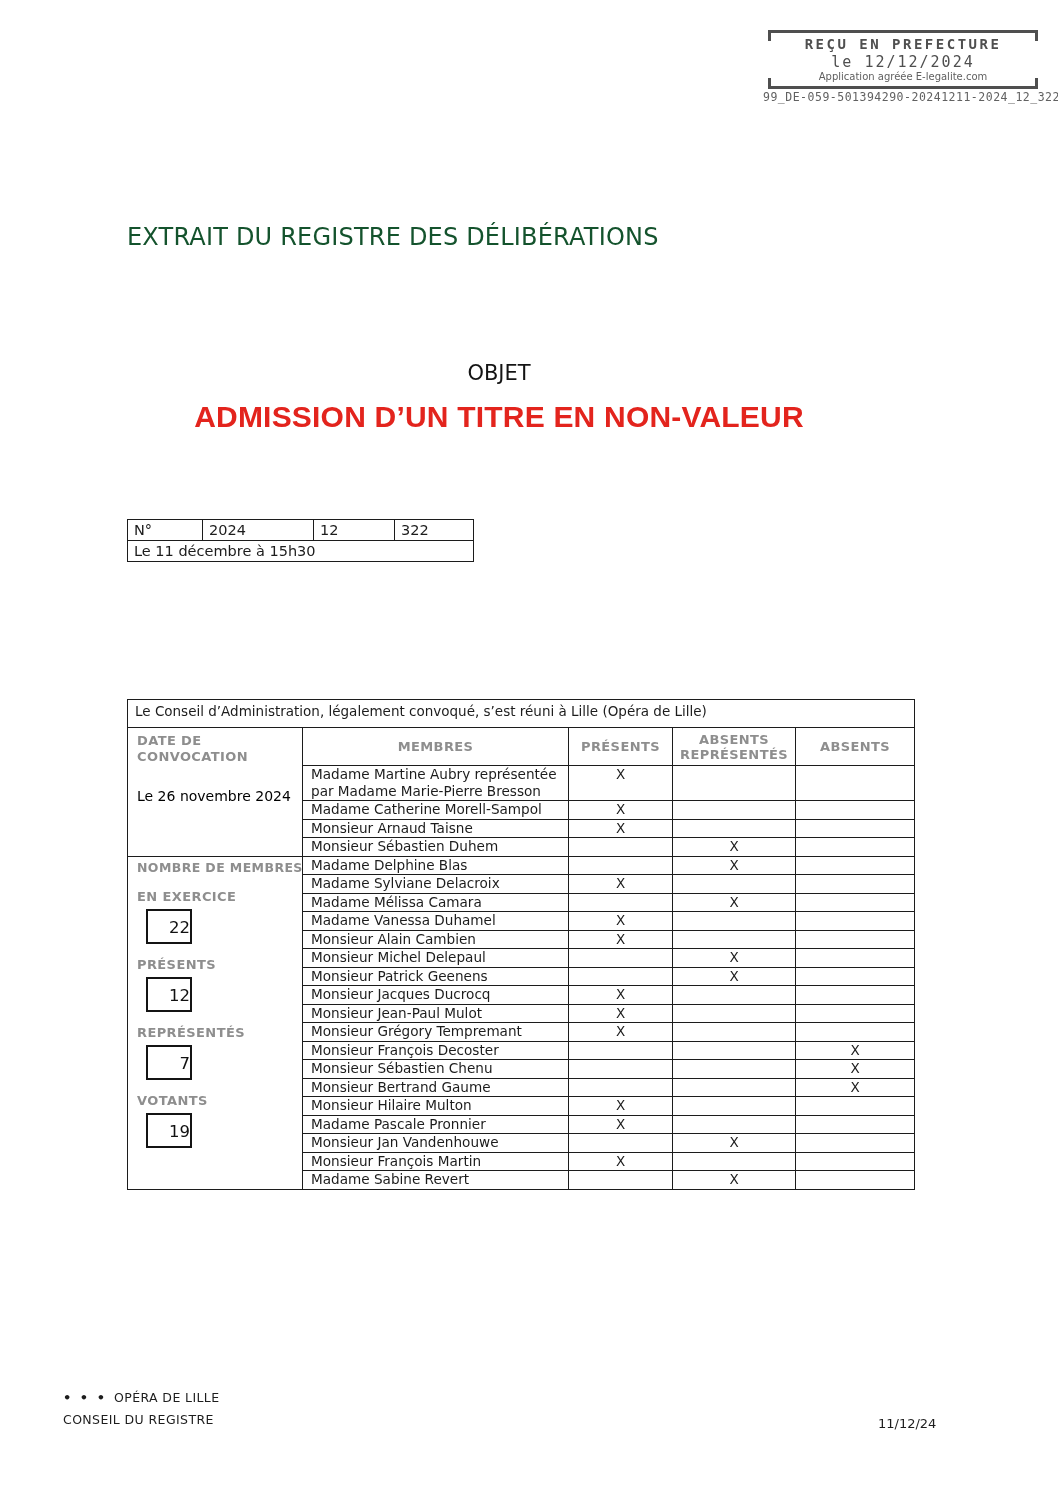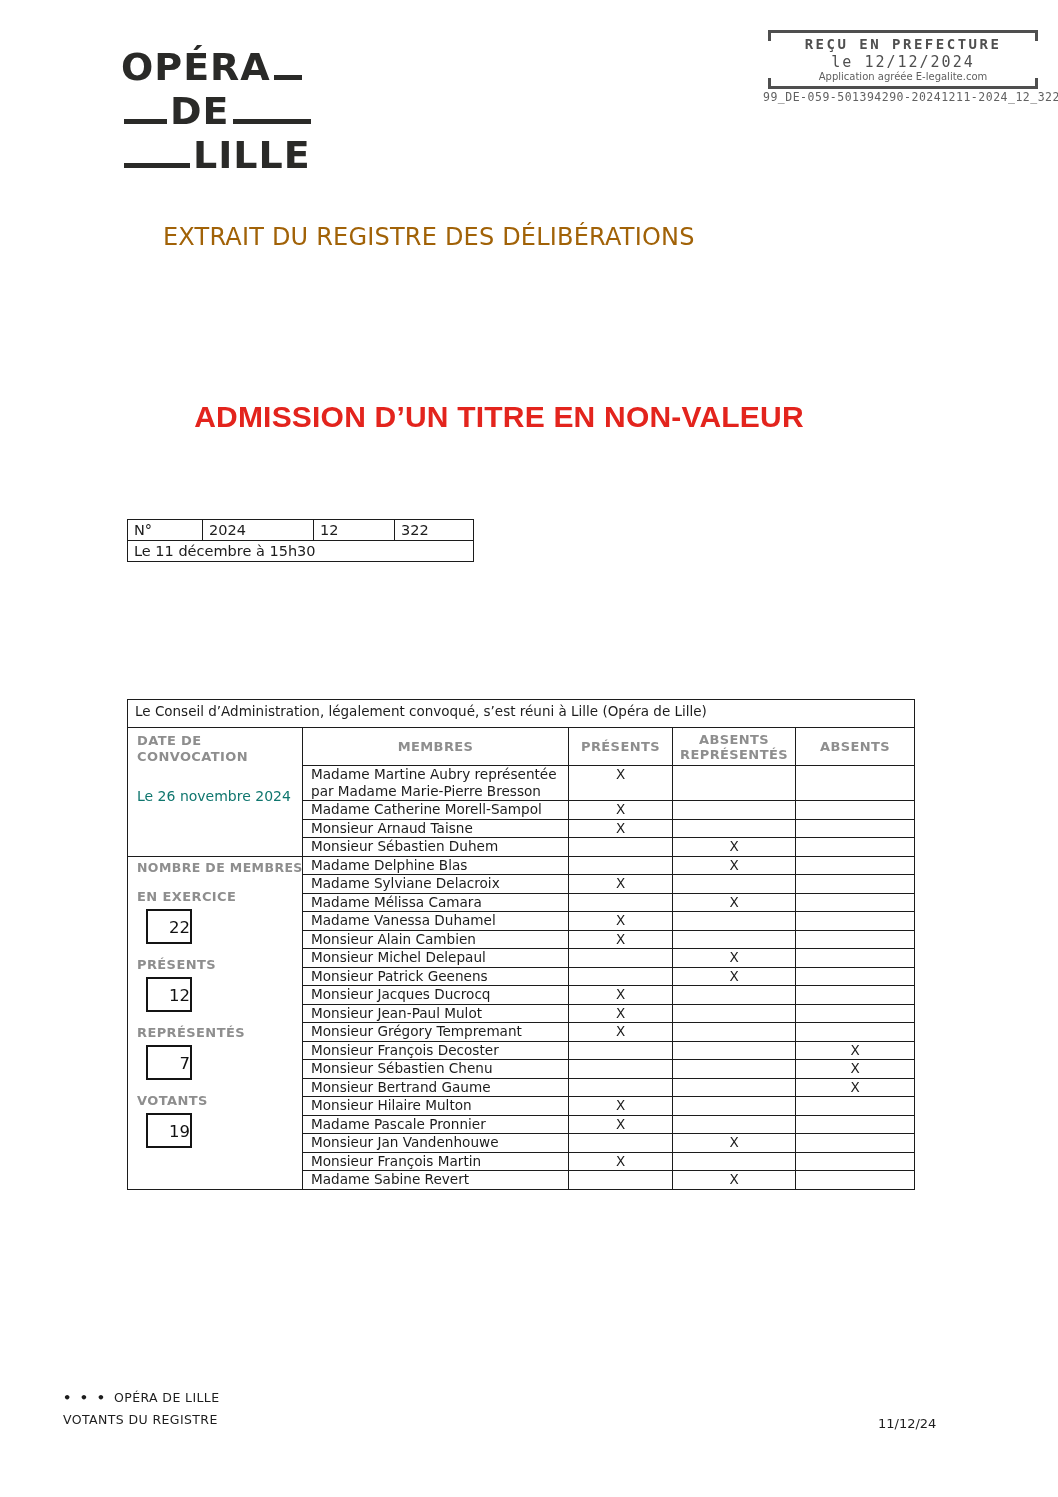--- a/index.html
+++ b/index.html
@@ -29,21 +29,21 @@
   .stamp-line1 { font-family:"DejaVu Sans Mono","Liberation Mono",monospace; font-weight:bold; font-size:14px; letter-spacing:2.5px; }
   .stamp-line2 { font-family:"DejaVu Sans Mono","Liberation Mono",monospace; font-size:15px; letter-spacing:2px; margin-top:1px; }
   .stamp-line3 { font-size:10px; color:#5f5f5f; margin-top:0; }
   .stamp-ref {
     position:absolute; left:763px; top:90px; width:292px;
     font-family:"DejaVu Sans Mono","Liberation Mono",monospace; font-size:11.5px;
     letter-spacing:0.5px; color:#616161; white-space:nowrap;
   }
 
   
-  .doc-heading { position:absolute; left:127px; top:222px; font-size:24px; line-height:31px; color:#a16207; letter-spacing:0.2px;margin-left:36px; }
+  .doc-heading { position:absolute; left:127px; top:222px; font-size:24px; line-height:31px; color:#14532d; letter-spacing:0.2px; }
   .objet-label { position:absolute; left:0; top:361px; width:998px; text-align:center; font-size:21px; color:#141414; }
   .objet-title {
     position:absolute; left:0; top:400px; width:998px; text-align:center;
     font-family:"Liberation Sans",sans-serif; font-size:30px; font-weight:bold;
     color:var(--title-red,#e3241d); letter-spacing:0.2px;
   }
 
   
   .ref-table { position:absolute; left:127px; top:519px; border-collapse:collapse; }
   .ref-table td {
@@ -57,21 +57,21 @@
   .board-table td, .board-table th { border:1.5px solid #1c1c1c; vertical-align:top; }
   .col-date { width:175px; } .col-members { width:266px; } .col-present { width:104px; } .col-absrep { width:123px; } .col-abs { width:119px; }
   .intro-cell { height:28px; font-size:13.5px; padding:3px 6px 0 7px; vertical-align:top; white-space:nowrap; }
   .board-table th {
     height:38px; font-size:13px; font-weight:bold; color:var(--label-gray,#8e8e8e);
     letter-spacing:0.4px; vertical-align:middle; text-align:center; line-height:15px; padding:0 6px;
   }
   .gray-label { color:var(--label-gray,#8e8e8e); font-weight:bold; font-size:13px; line-height:16px; letter-spacing:0.4px; }
   .date-cell { padding:5px 6px 0 9px; }
   .date-label { width:118px; }
-  .conv-date { margin-top:23px; font-size:14px; color:#0f766e; white-space:nowrap; }
+  .conv-date { margin-top:23px; font-size:14px; color:#000000; white-space:nowrap; }
   .stats-cell { padding:3px 4px 0 9px; }
   .stats-title { white-space:nowrap; font-size:12.5px; }
   .stat-label { margin-top:13px; white-space:nowrap; }
   .stat-box {
     width:46px; height:35px; border:2.5px solid #141414; margin:4px 0 0 9px;
     text-align:right; line-height:33px; font-size:16.5px; color:#111;
   }
   .member-name { font-size:13.6px; line-height:16.5px; padding:0 4px 1px 8px; height:17px; }
   .mark-cell { text-align:center; font-size:13.5px; line-height:16.5px; padding-top:0; }
   .row-tall .member-name, .row-tall .mark-cell { height:35px; }
@@ -81,51 +81,37 @@
   .footer-brand-line { display:flex; align-items:center; font-size:12.5px; letter-spacing:0.4px; }
   .footer-dots { font-size:13px; font-weight:bold; letter-spacing:2px; margin-right:7px; }
   .footer-doc { margin-top:7px; font-size:12.5px; letter-spacing:0.4px; }
   .footer-date { position:absolute; left:878px; top:1416px; font-size:13px; color:#1d1d1d; }
 </style>
 </head>
 <body>
 
 <div class="page">
 
-  <div class="logo">
-    <div class="logo-line">
-      <span class="logo-text">OPÉRA</span>
-      <span class="logo-bar bar-w28"></span>
-    </div>
-    <div class="logo-line">
-      <span class="logo-bar bar-w43"></span>
-      <span class="logo-text">DE</span>
-      <span class="logo-bar bar-w78"></span>
-    </div>
-    <div class="logo-line">
-      <span class="logo-bar bar-w66"></span>
-      <span class="logo-text">LILLE</span>
-    </div>
-  </div>
 
   <div class="stamp">
     <span class="tick tick-tl"></span>
     <span class="tick tick-tr"></span>
     <span class="tick tick-bl"></span>
     <span class="tick tick-br"></span>
     <div class="stamp-line1">REÇU EN PREFECTURE</div>
     <div class="stamp-line2">le 12/12/2024</div>
     <div class="stamp-line3">Application agréée E-legalite.com</div>
   </div>
   <div class="stamp-ref">99_DE-059-501394290-20241211-2024_12_322</div>
 
   <div class="doc-heading">
     <div>EXTRAIT DU REGISTRE DES DÉLIBÉRATIONS</div>
   </div>
 
+  <div class="objet-label">OBJET</div>
   <div class="objet-title">ADMISSION D’UN TITRE EN NON-VALEUR</div>
 
   <table class="ref-table">
     <tbody>
       <tr>
         <td class="ref-c0">N°</td>
         <td class="ref-c1">2024</td>
         <td class="ref-c2">12</td>
         <td class="ref-c3">322</td>
       </tr>
@@ -301,17 +287,17 @@
           <td class="mark-cell"></td>
         </tr>
       </tbody>
   </table>
 
   <div class="footer-left">
     <div class="footer-brand-line">
       <span class="footer-dots">• • •</span>
       <span>OPÉRA DE LILLE</span>
     </div>
-    <div class="footer-doc">VOTANTS DU REGISTRE</div>
+    <div class="footer-doc">CONSEIL DU REGISTRE</div>
   </div>
   <div class="footer-date">11/12/24</div>
 
 </div>
 
 </body></html>

